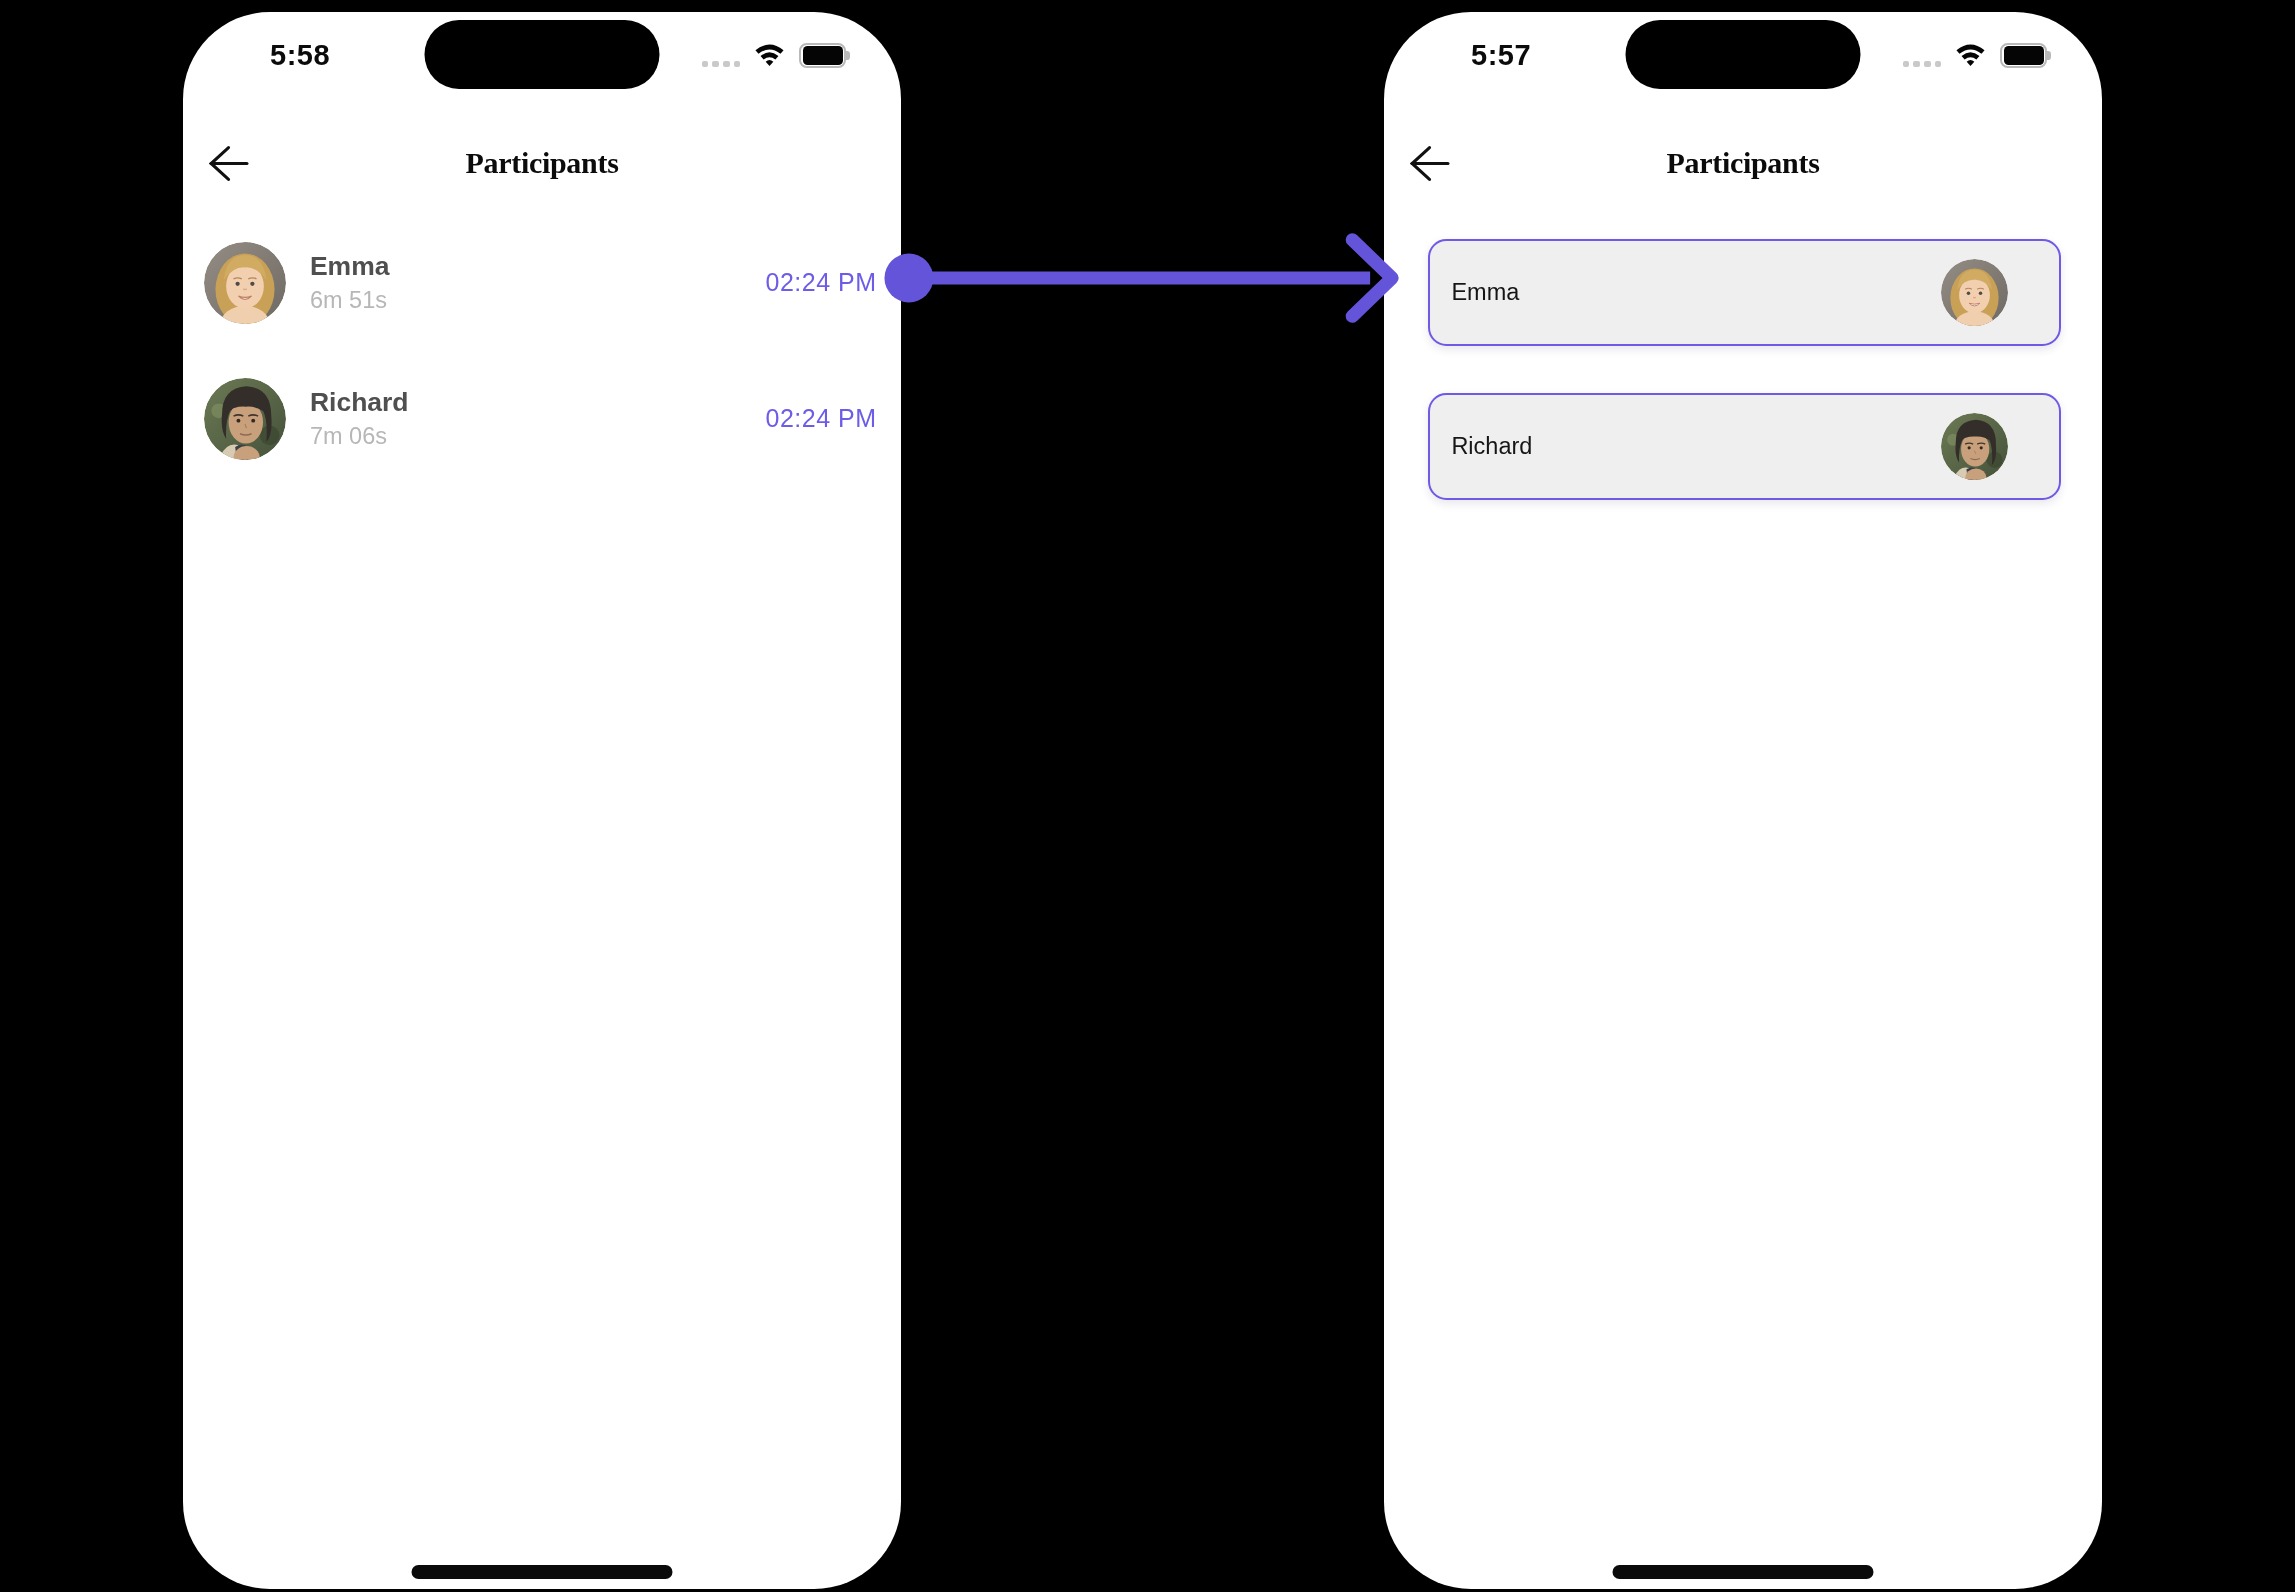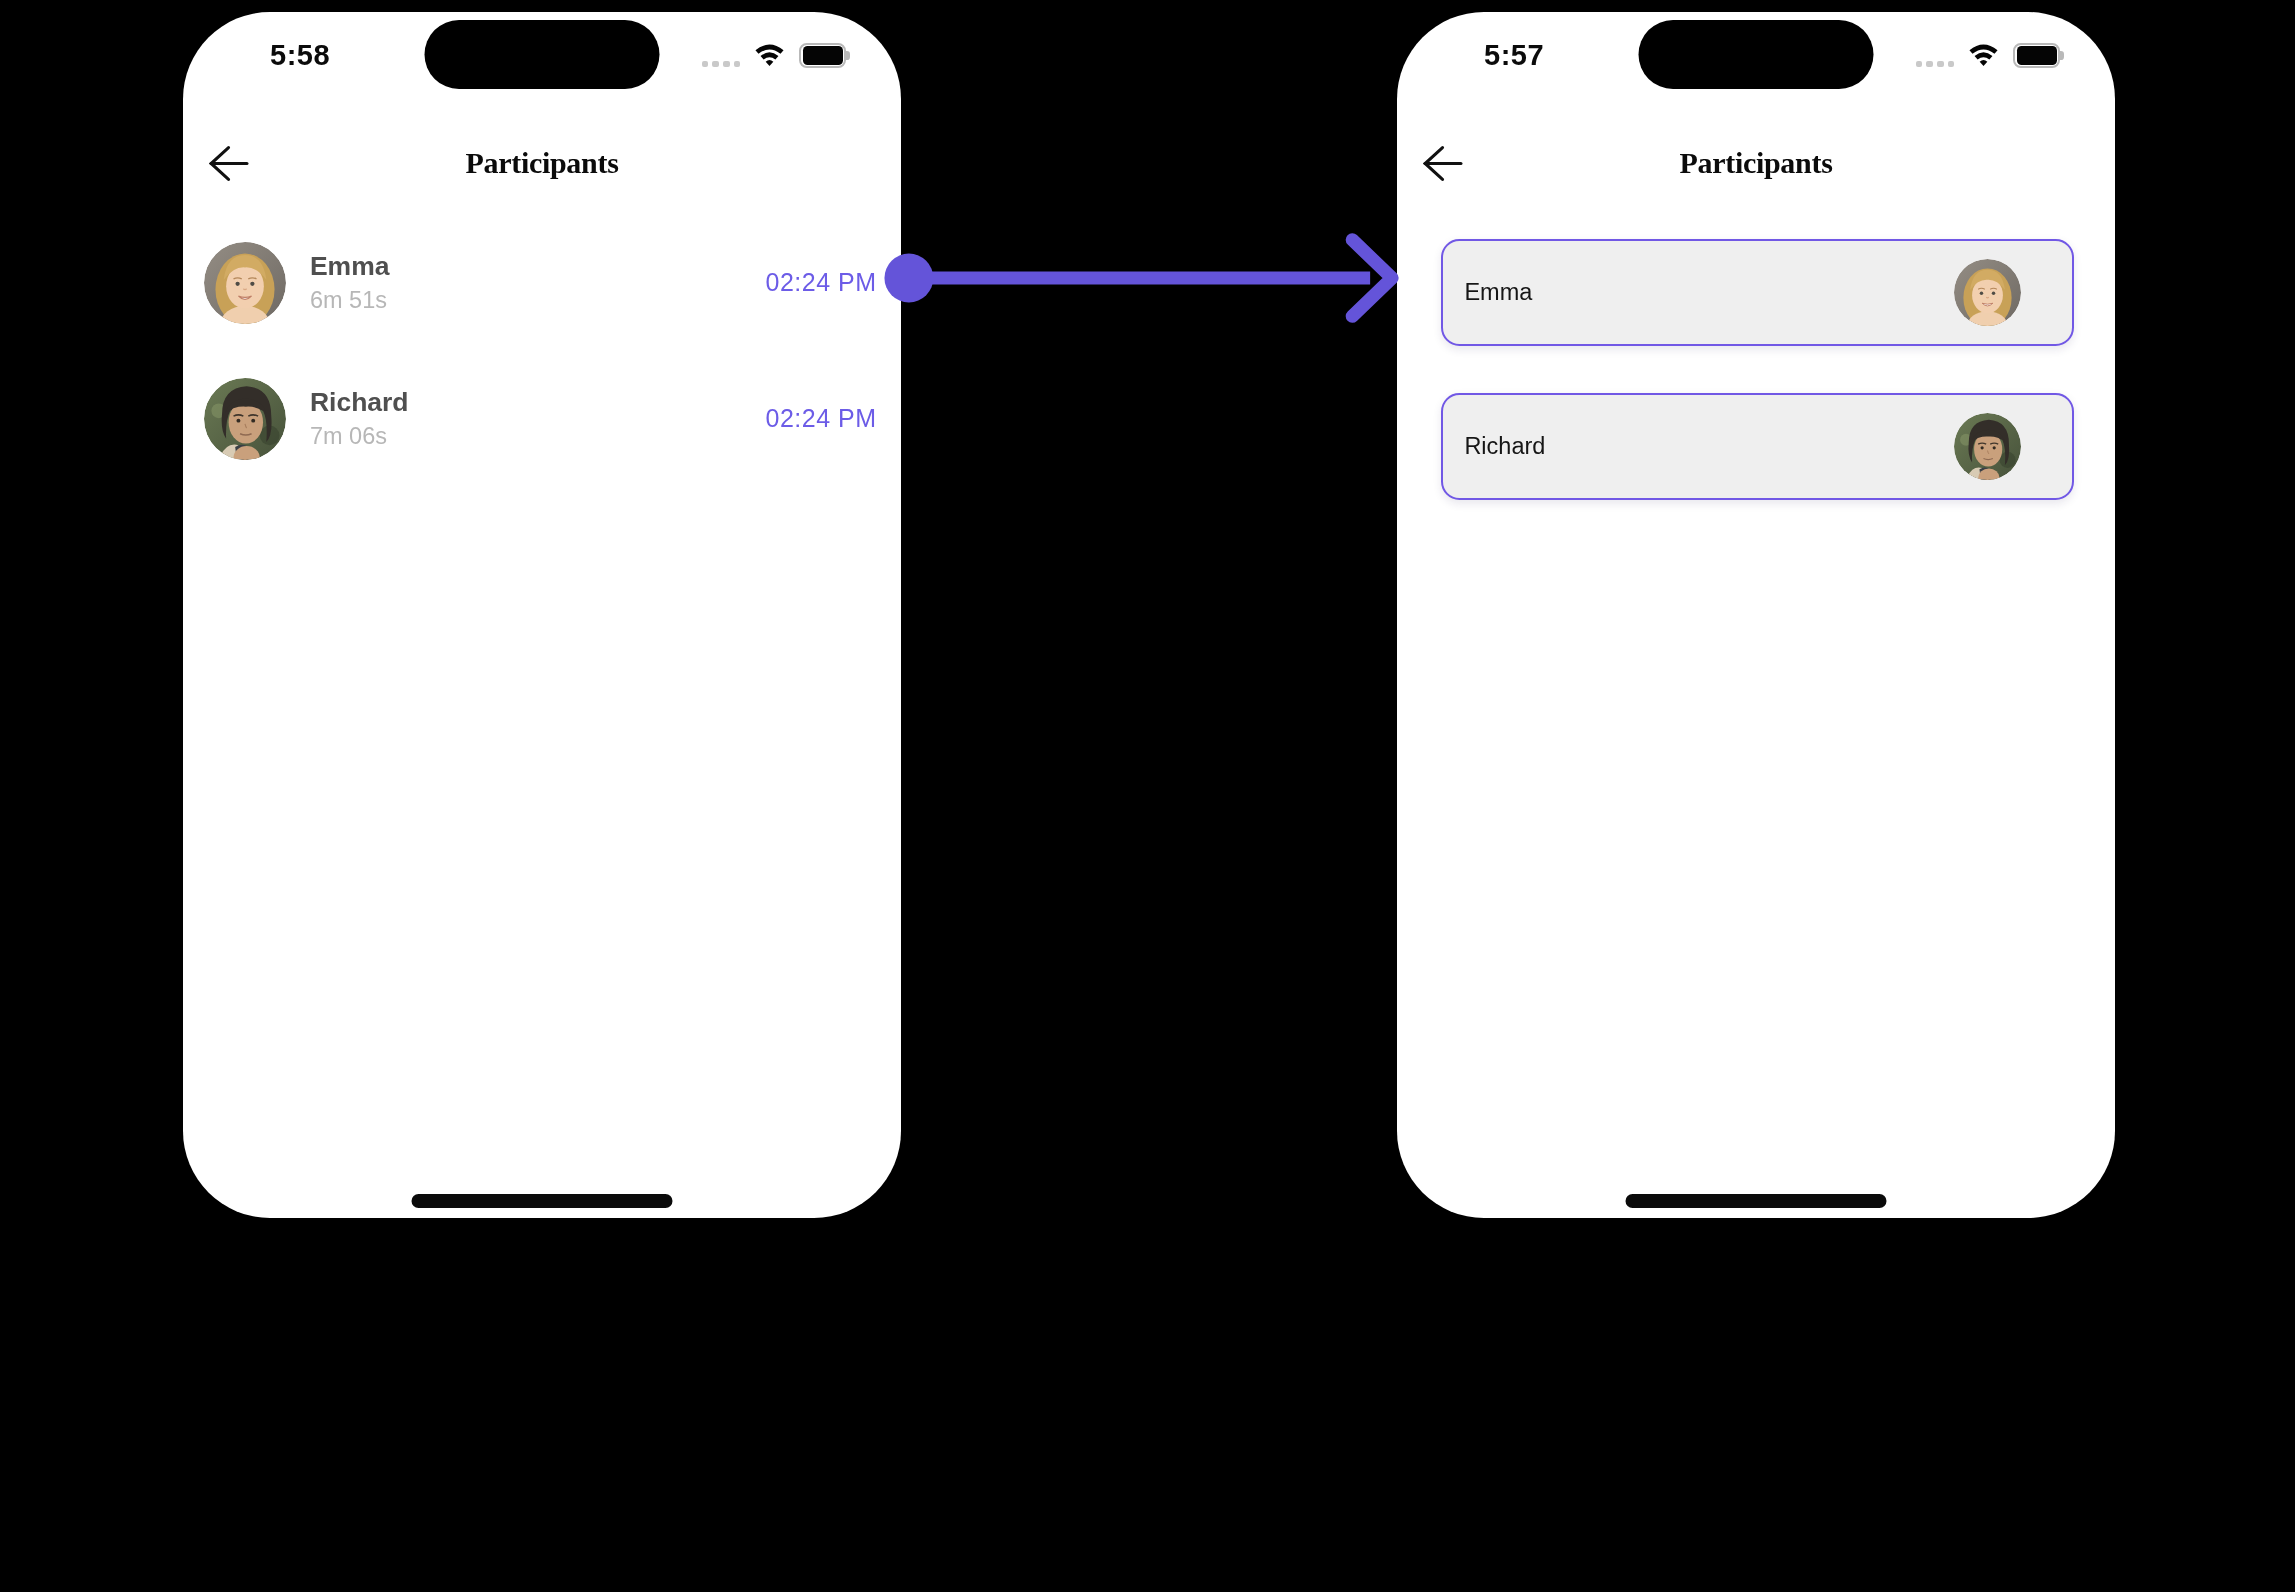--- a/index.html
+++ b/index.html
@@ -5,24 +5,24 @@
   :root{
     --canvas-bg:#000000; --phone-bg:#ffffff; --accent:#6454D9; --time-color:#6C5CE7;
     --card-bg:#EFEFEF; --card-border:#7158E5; --name-color:#4F4F4F; --subtitle-color:#B7B7B7;
     --title-color:#0B0B0B;
   }
   *{margin:0;padding:0;box-sizing:border-box;}
   html,body{width:2295px;height:1593px;}
   body{background:var(--canvas-bg);font-family:"Liberation Sans",sans-serif;overflow:hidden;}
   .canvas{position:relative;width:2295px;height:1593px;background:var(--canvas-bg);}
 
-  .phone{position:absolute;top:11.7px;width:718px;height:1206px;background:var(--phone-bg);
+  .phone{position:absolute;top:11.7px;width:718px;height:1577px;background:var(--phone-bg);
          border-radius:87px;overflow:hidden;}
   .phone.left{left:183px;}
-  .phone.right{left:1384px;margin-left:13px;}
+  .phone.right{left:1384px;}
 
   .island{position:absolute;top:8.2px;left:50%;transform:translateX(-50%);
           width:235px;height:69px;border-radius:36px;background:#000;}
   .status-time{position:absolute;left:87px;top:27.6px;font-size:29px;font-weight:700;
                color:#0b0b0b;letter-spacing:0.5px;line-height:32px;}
   .status-icons{position:absolute;right:51px;top:30px;height:26.5px;display:flex;
                 align-items:flex-end;gap:12.8px;}
   .cell-dots{display:flex;gap:4.1px;padding-bottom:1px;}
   .cell-dots i{width:6.6px;height:6.6px;border-radius:2px;background:#C9C9C9;}
   .battery{position:relative;width:51px;height:25.5px;padding-bottom:0;}

